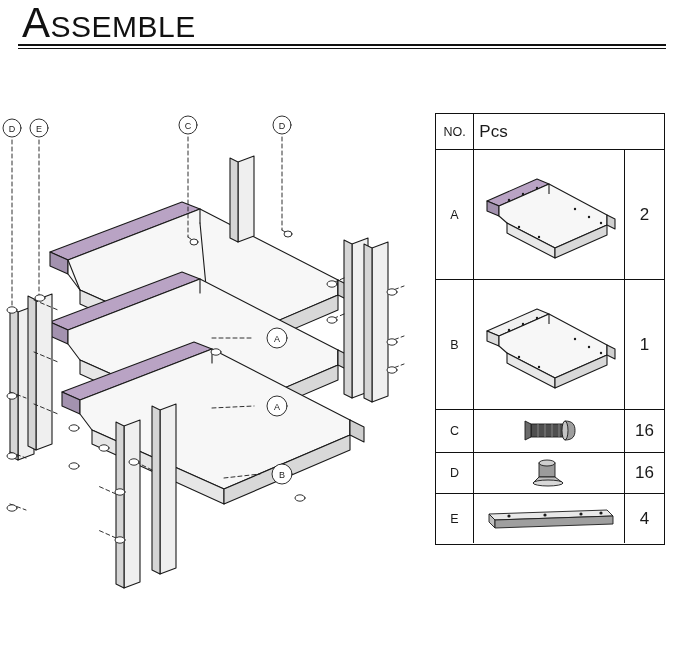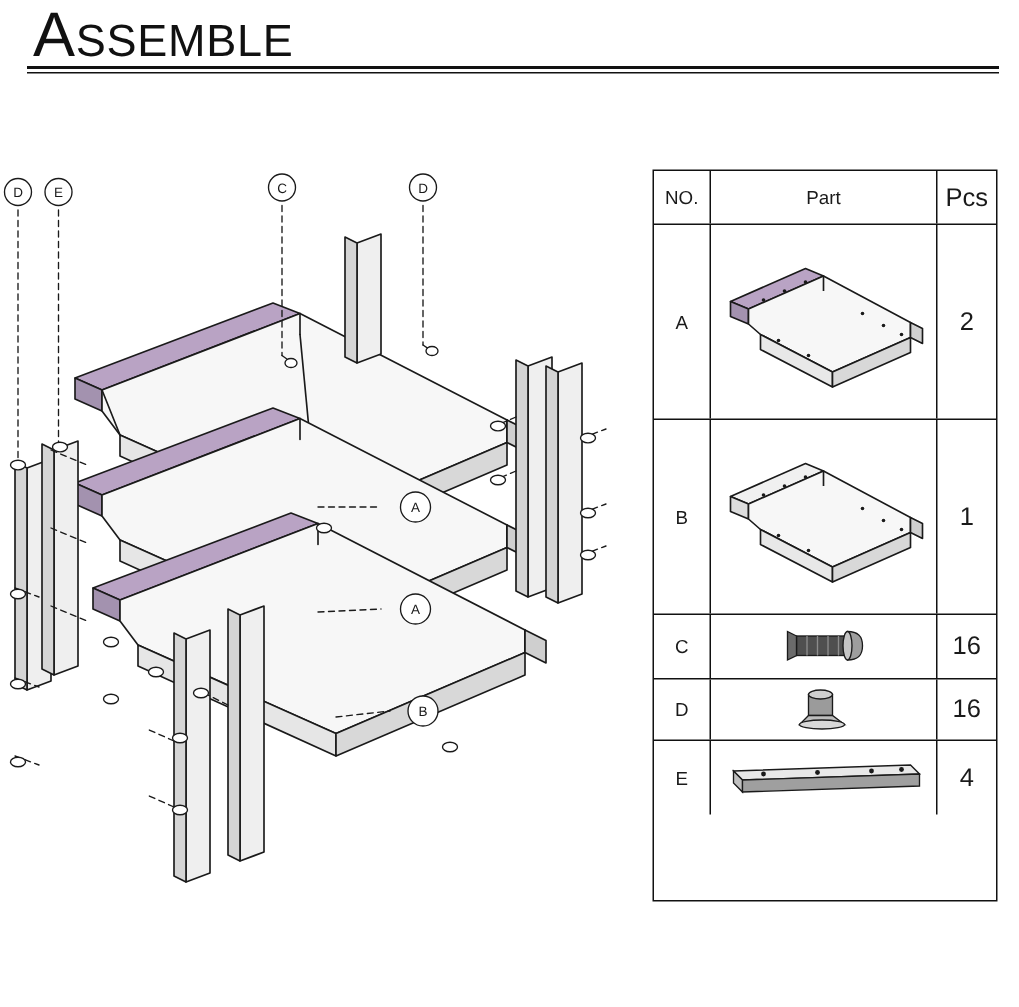--- a/index.html
+++ b/index.html
@@ -70,21 +70,21 @@
   .drawing svg {
     display: block;
   }
 
   
   .parts-table {
     position: absolute;
     left: 435px;
     top: 113px;
     width: 230px;
-    height: 488px;
+    height: 432px;
     border: 1.3px solid #111;
     box-sizing: border-box;
   }
   .pt-row {
     display: flex;
     box-sizing: border-box;
     border-bottom: 1.3px solid #111;
   }
   .pt-row:last-child {
     border-bottom: none;
@@ -273,21 +273,20 @@
           <text class="balloon-text" x="282" y="425.5">B</text>
         </g>
       </g>
     </svg>
   </div>
 
   <div class="parts-table">
 
     <div class="pt-row row-head">
       <div class="pt-c-no">NO.</div>
-      <div class="pt-c-part">Part</div>
       <div class="pt-c-pcs">Pcs</div>
     </div>
 
     <div class="pt-row row-a">
       <div class="pt-c-no">A</div>
       <div class="pt-c-part">
         <div class="part-art">
           <svg width="140" height="96" viewBox="0 0 140 96" xmlns="http://www.w3.org/2000/svg">
             <g stroke="#1a1a1a" stroke-width="1.1" stroke-linejoin="round" fill="none">
               <polygon points="8,34 58,12 70,17 20,39" fill="#b9a3c4"></polygon>

